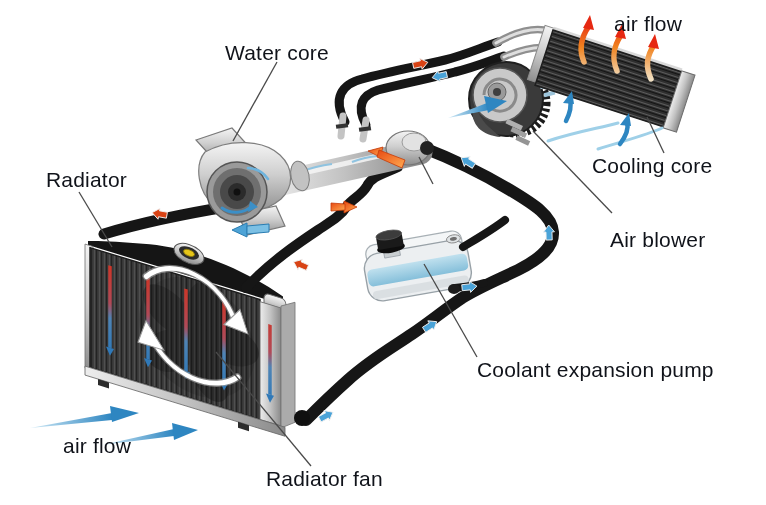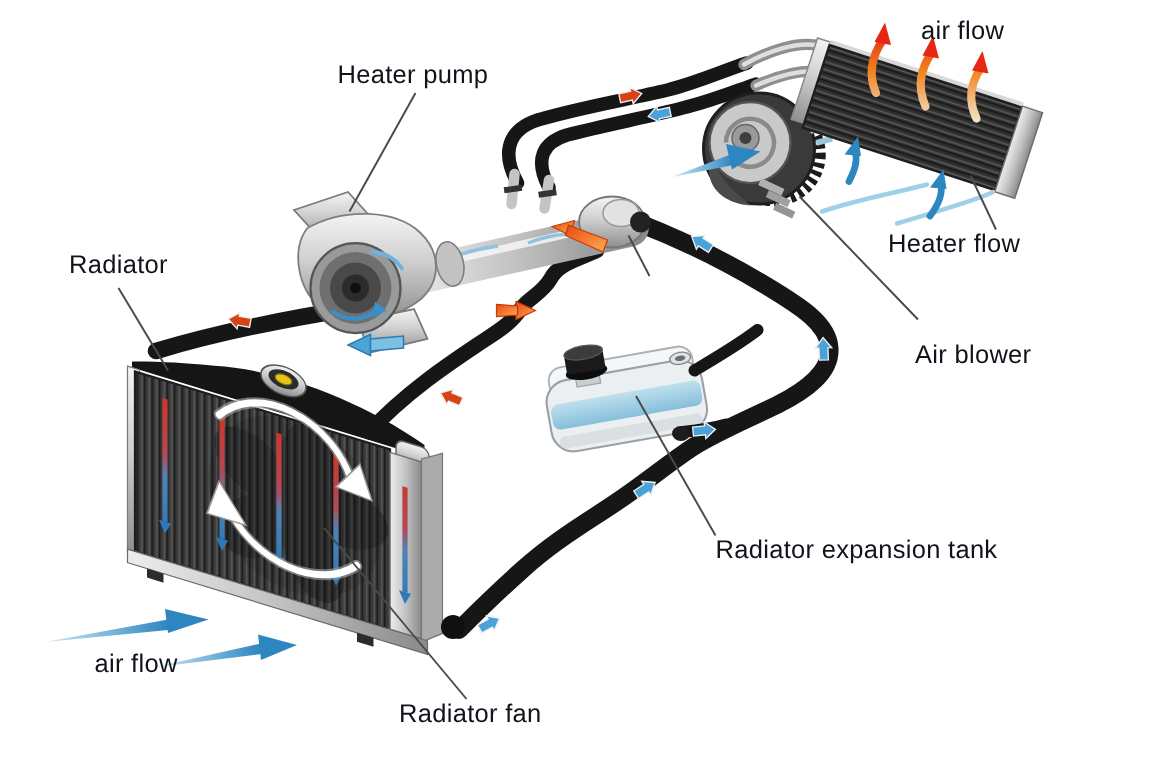--- a/index.html
+++ b/index.html
@@ -2,21 +2,21 @@
 <html><head>
 <meta charset="utf-8">
 <style>
   html,body{margin:0;padding:0;background:#fff;}
   .stage{
     position:relative;width:766px;height:505px;background:#ffffff;overflow:hidden;
     font-family:"Liberation Sans", sans-serif;
   }
   .stage svg{position:absolute;left:0;top:0;}
   .lbl{
-    position:absolute;font-size:17px;letter-spacing:.2px;color:#10131a;
+    position:absolute;font-size:21px;letter-spacing:.2px;color:#10131a;
     white-space:nowrap;line-height:1.1;
   }
 </style>
 </head>
 <body>
 
 <div class="stage">
 <svg width="766" height="505" viewBox="0 0 766 505">
   <defs>
     <linearGradient id="metal" x1="0" y1="0" x2="0" y2="1">
@@ -291,21 +291,21 @@
     <line x1="277" y1="62" x2="233" y2="141"></line>
     <line x1="79" y1="192" x2="112" y2="247"></line>
     <line x1="419" y1="157" x2="433" y2="184"></line>
     <line x1="533" y1="131" x2="612" y2="213"></line>
     <line x1="647" y1="117" x2="664" y2="153"></line>
     <line x1="424" y1="264" x2="477" y2="357"></line>
     <line x1="216" y1="352" x2="311" y2="466"></line>
   </g>
 </svg>
 
-<div class="lbl" style="left:225px;top:41px">Heater pump</div>
+<div class="lbl" style="left:225px;top:41px">Water core</div>
 <div class="lbl" style="left:614px;top:12px">air flow</div>
-<div class="lbl" style="left:592px;top:154px">Heater flow</div>
+<div class="lbl" style="left:592px;top:154px">Cooling core</div>
 <div class="lbl" style="left:610px;top:228px">Air blower</div>
 <div class="lbl" style="left:46px;top:168px">Radiator</div>
-<div class="lbl" style="left:477px;top:358px">Radiator expansion tank</div>
+<div class="lbl" style="left:477px;top:358px">Coolant expansion pump</div>
 <div class="lbl" style="left:63px;top:434px">air flow</div>
 <div class="lbl" style="left:266px;top:467px">Radiator fan</div>
 </div>
 
 </body></html>

